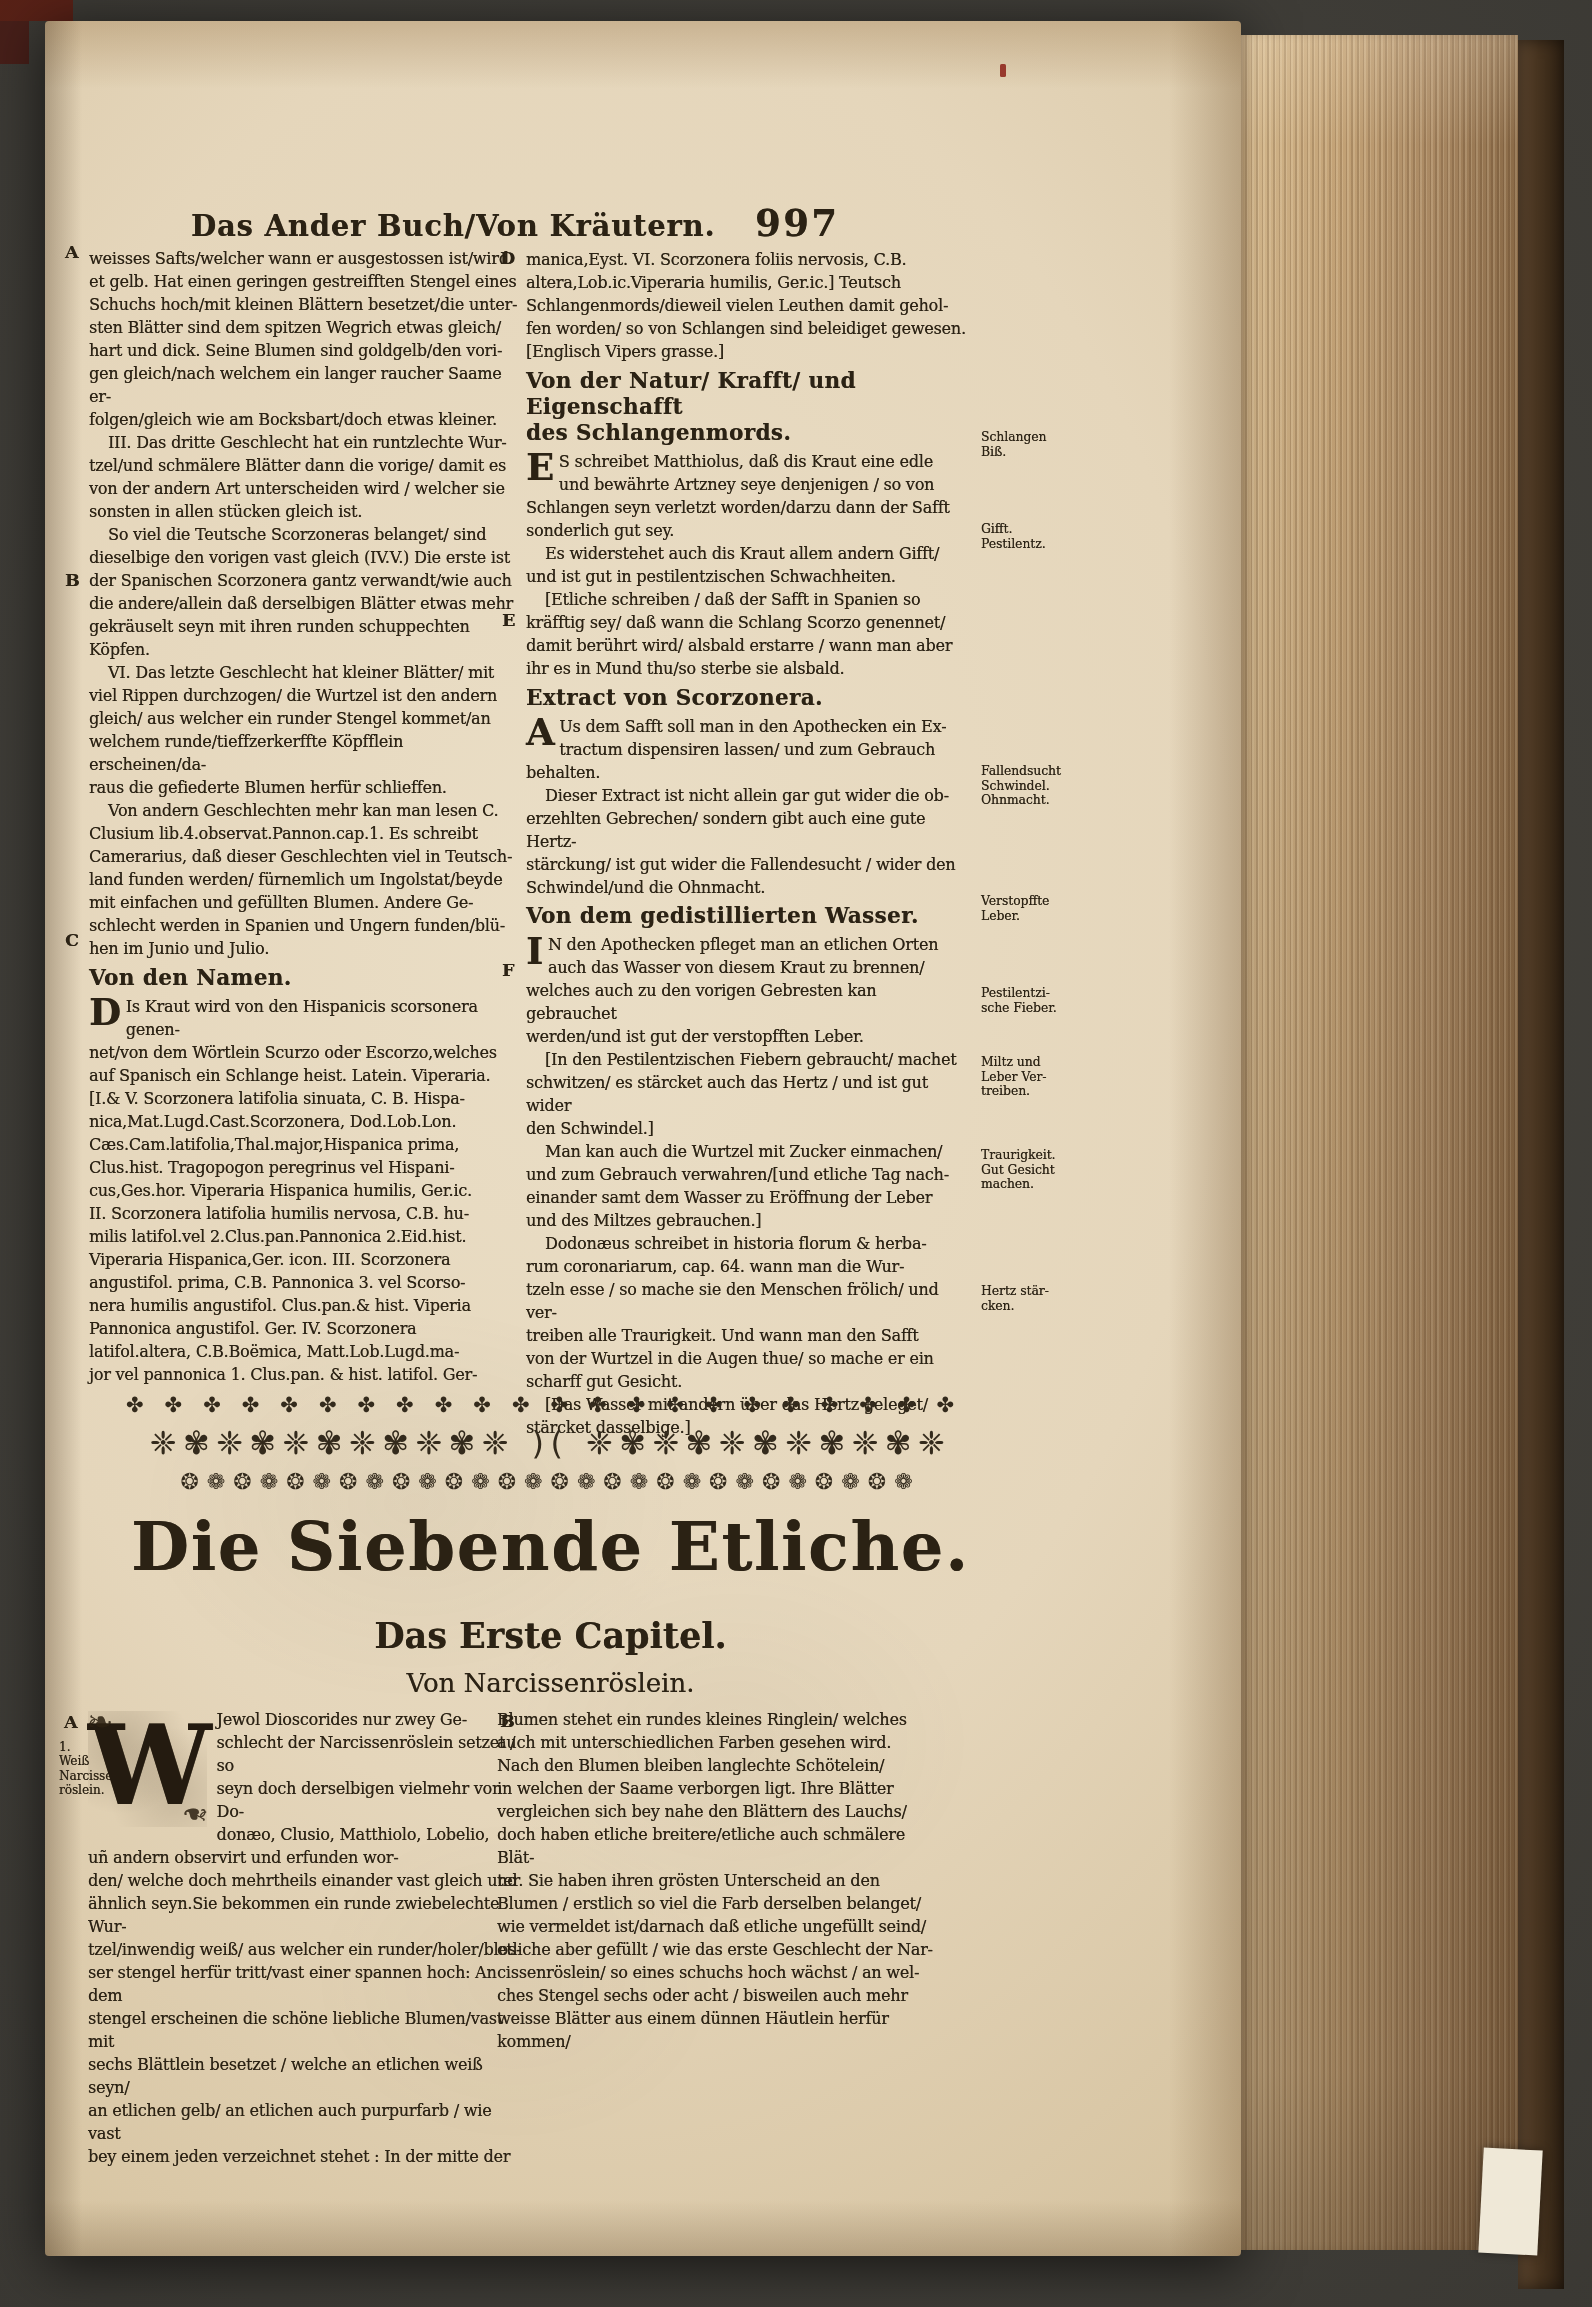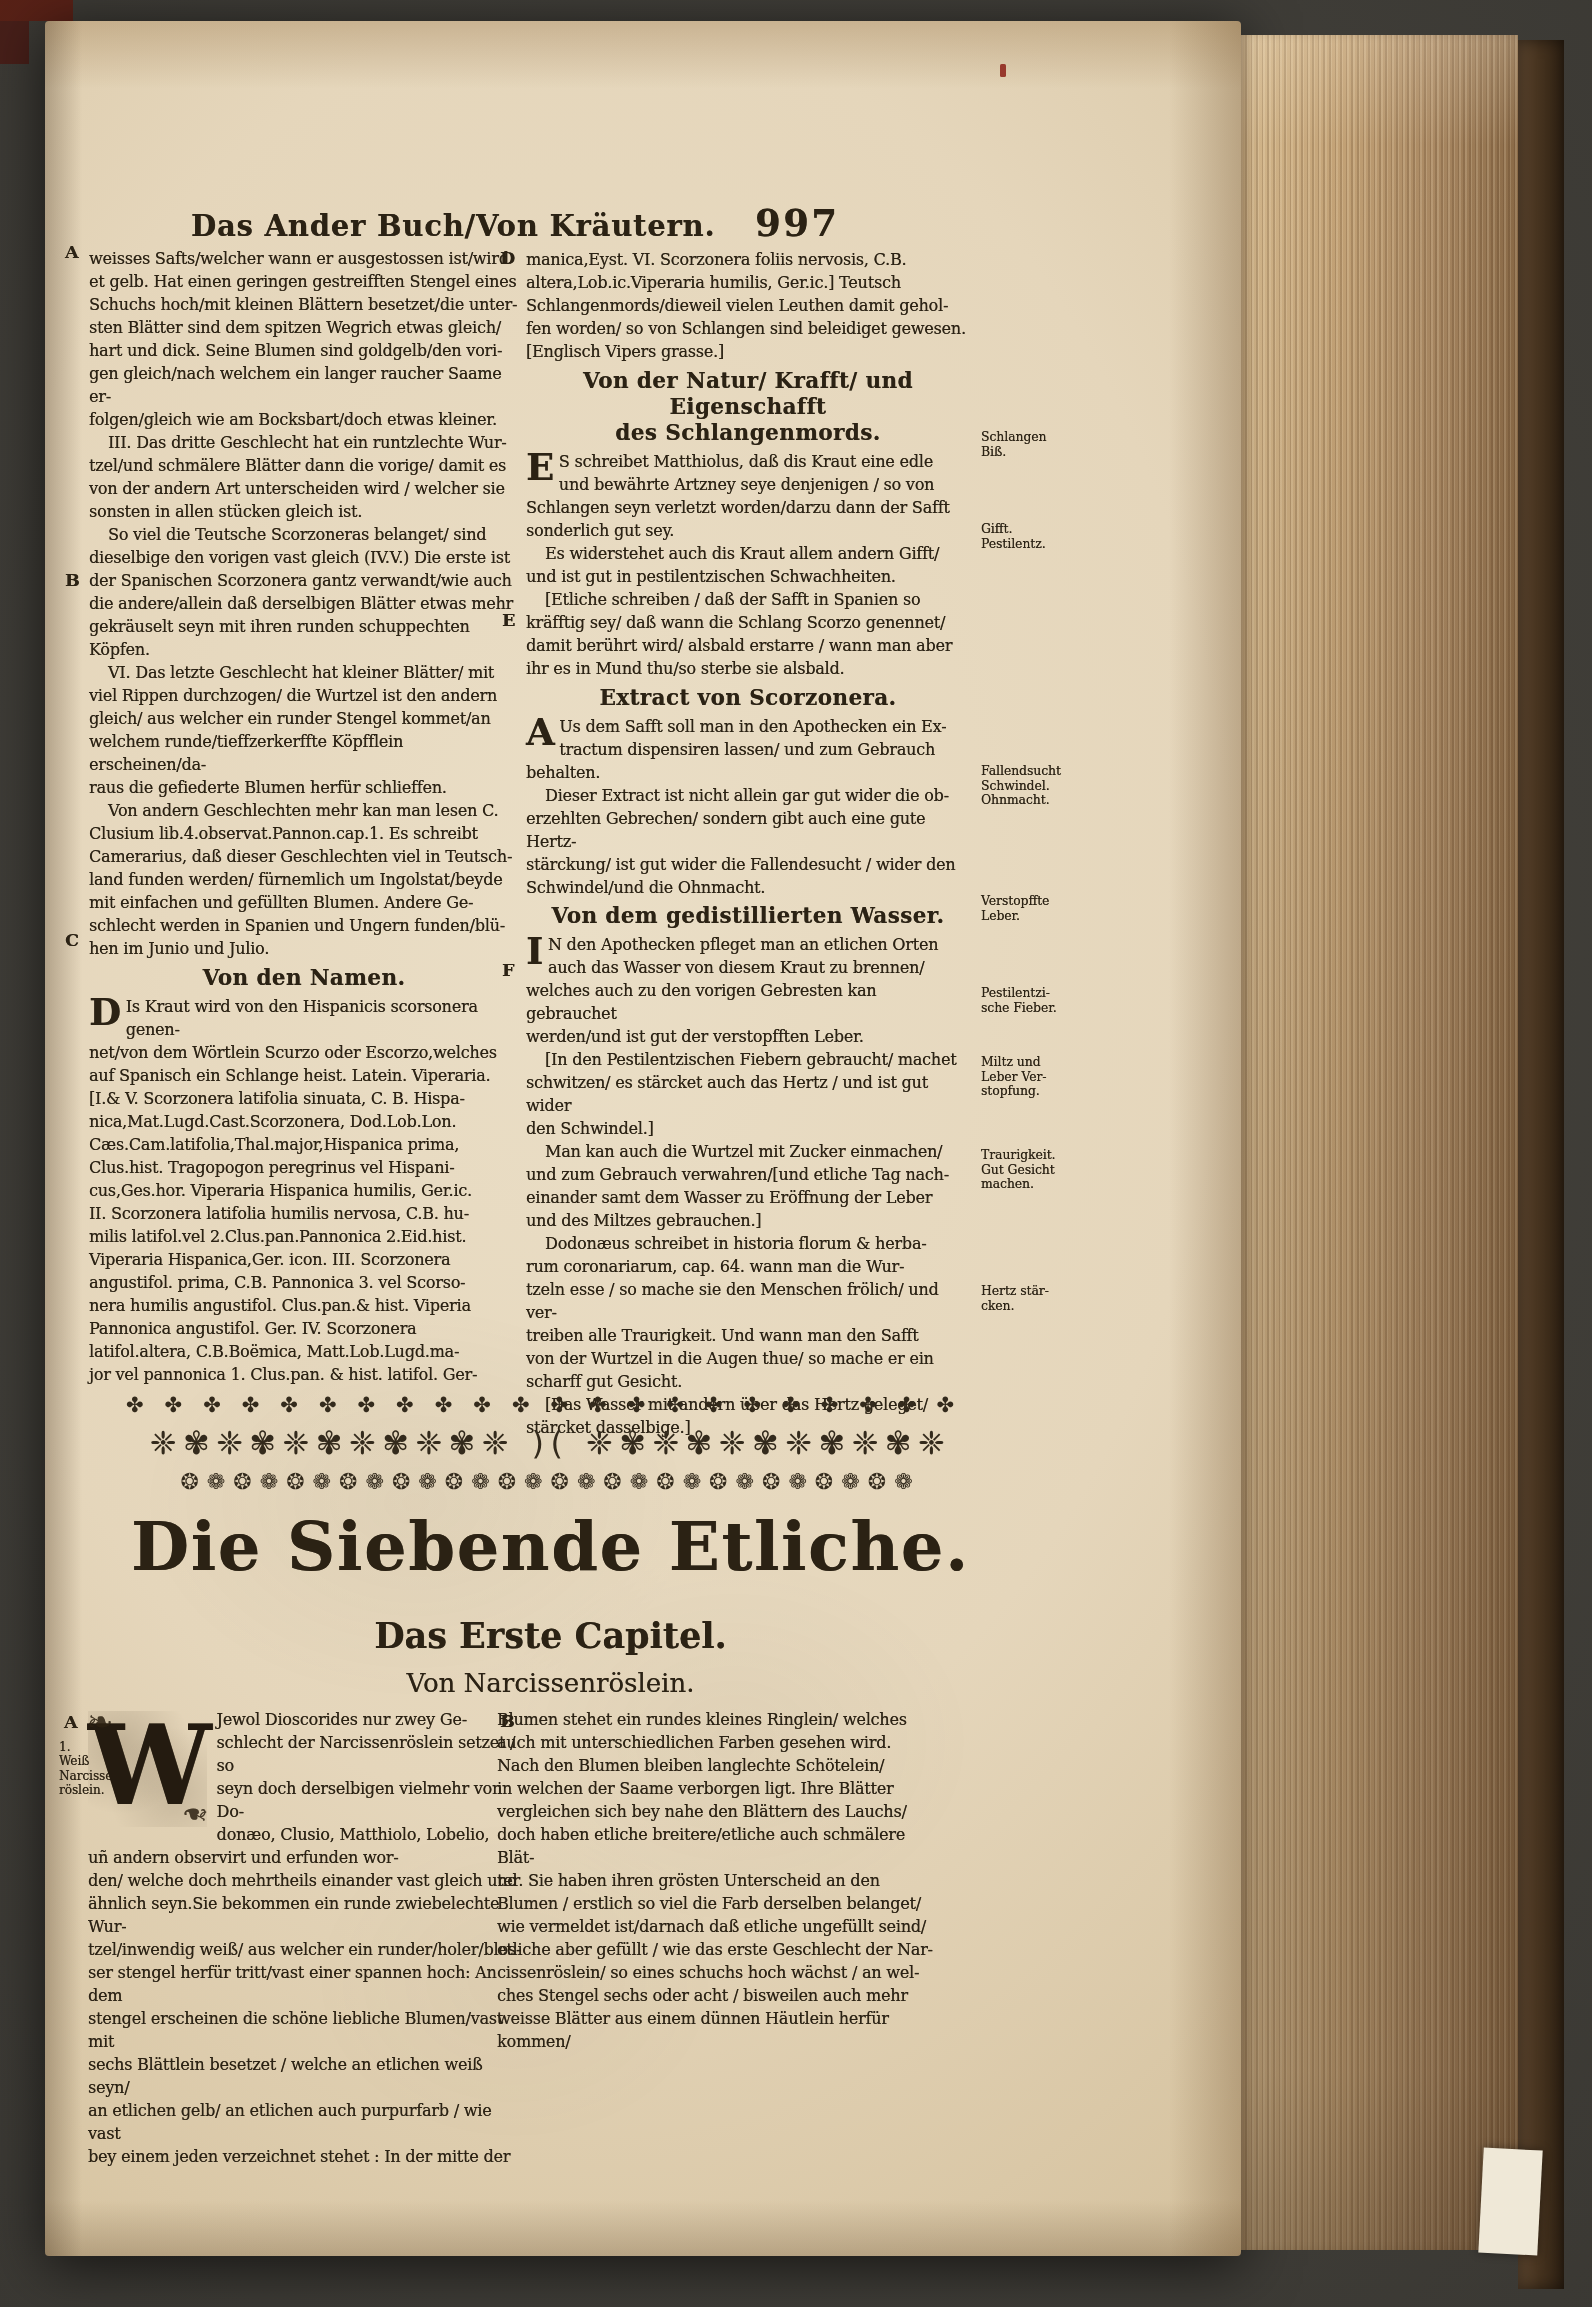--- a/index.html
+++ b/index.html
@@ -37,21 +37,21 @@
   
   .ink{color:#2b2214;text-shadow:0.2px 0 0 rgba(43,34,20,.7);}
   .lines{white-space:pre-line;}
   .running-head{position:absolute;left:191px;top:209px;font-size:29px;font-weight:bold;letter-spacing:0.8px;}
   .page-number{position:absolute;left:755px;top:201px;font-size:37px;font-weight:bold;letter-spacing:2.4px;}
   .col{position:absolute;font-size:16px;line-height:23px;letter-spacing:-0.2px;text-align:left;}
   .col-left{left:89px;top:247px;width:430px;}
   .col-right{left:526px;top:248px;width:444px;}
   .para{margin:0;}
   .ind{text-indent:19px;}
-  .colhead{text-align:center;font-weight:bold;font-size:21.5px;line-height:26px;margin:4.8px 0 4px;letter-spacing:0.4px;}
+  .colhead{text-align:left;font-weight:bold;font-size:21.5px;line-height:26px;margin:4.8px 0 4px;letter-spacing:0.4px;}
   .colhead.two{line-height:26px;}
   .dropcap{float:left;font-size:37px;line-height:33px;font-weight:bold;padding:1.6px 4.8px 0 0;}
   .colletter{position:absolute;font-size:17.5px;font-weight:bold;}
   .margin-note{position:absolute;left:981px;width:86px;font-size:12.3px;line-height:14.7px;letter-spacing:0;}
   .margin-note-left{position:absolute;left:59px;width:48px;font-size:12px;line-height:14.3px;}
   
   .ornament{position:absolute;left:76px;top:1389px;width:949px;text-align:center;color:#332a1c;
             font-family:"DejaVu Sans", sans-serif;}
   .orn-row1{font-size:21px;line-height:32px;letter-spacing:21px;white-space:nowrap;overflow:hidden;}
   .orn-row2{font-size:32px;line-height:45px;letter-spacing:6.4px;white-space:nowrap;overflow:hidden;}
@@ -218,21 +218,21 @@
 Pestilentz.</div>
   <div class="margin-note lines ink" style="top:764px;">Fallendsucht
 Schwindel.
 Ohnmacht.</div>
   <div class="margin-note lines ink" style="top:894px;">Verstopffte
 Leber.</div>
   <div class="margin-note lines ink" style="top:986px;">Pestilentzi-
 sche Fieber.</div>
   <div class="margin-note lines ink" style="top:1055px;">Miltz und
 Leber Ver-
-stopfung.</div>
+treiben.</div>
   <div class="margin-note lines ink" style="top:1148px;">Traurigkeit.
 Gut Gesicht
 machen.</div>
   <div class="margin-note lines ink" style="top:1284px;">Hertz stär-
 cken.</div>
 
   <div class="ornament">
     <div class="orn-row1">✤✤✤✤✤✤✤✤✤✤✤✤✤✤✤✤✤✤✤✤✤✤</div>
     <div class="orn-row2">❈✾❈✾❈✾❈✾❈✾❈ )( ❈✾❈✾❈✾❈✾❈✾❈</div>
     <div class="orn-row3">❂❁❂❁❂❁❂❁❂❁❂❁❂❁❂❁❂❁❂❁❂❁❂❁❂❁❂❁</div>

